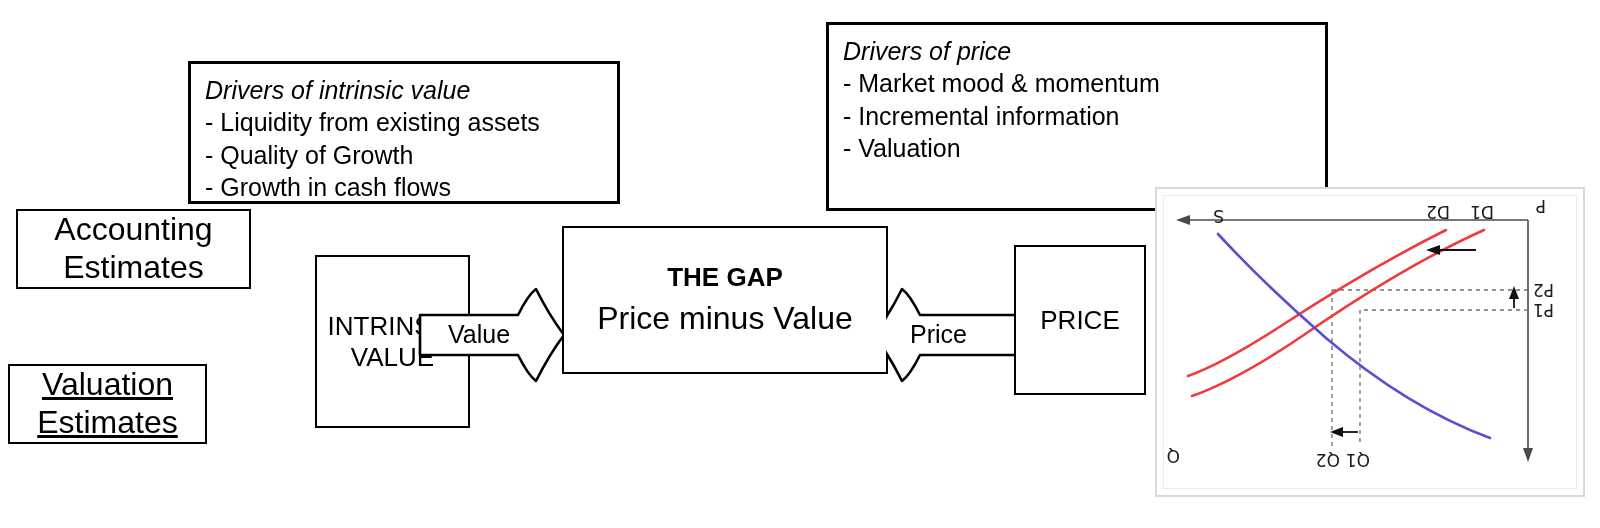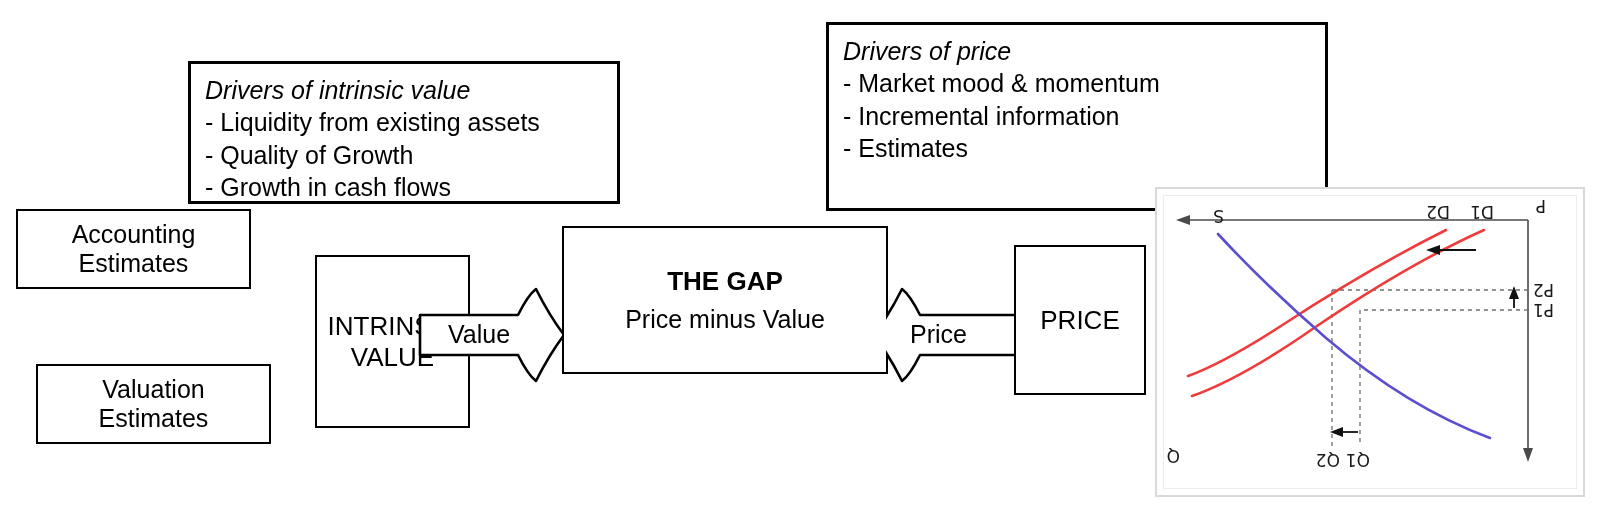--- a/index.html
+++ b/index.html
@@ -10,21 +10,21 @@
   
   .box{border:3px solid #000;background:#fff;}
   .box-thin{border:2px solid #000;background:#fff;}
 
   .drivers{padding:10px 14px 6px 14px;}
   .drivers .title{font-style:italic;font-size:25px;line-height:1.28;white-space:nowrap;}
   .drivers .li{font-size:25px;line-height:1.30;white-space:nowrap;}
 
   .ctr{display:flex;flex-direction:column;align-items:center;justify-content:center;
        text-align:center;line-height:1.18;}
-  .f25{font-size:25px;}
+  .f25{font-size:32px;}
   .f26{font-size:26px;}
   .bold{font-weight:bold;}
 
   
   .arrowwrap{pointer-events:none;}
   .arrowlabel{position:absolute;font-size:25px;white-space:nowrap;}
 
   
   #sd-panel{background:#ffffff;border:2px solid #d9d9d9;}
   #sd-inner{position:absolute;inset:6px;border:1px solid #ececec;background:#fff;overflow:hidden;}
@@ -39,29 +39,29 @@
   <div class="title">Drivers of intrinsic value</div>
   <div class="li">- Liquidity from existing assets</div>
   <div class="li">- Quality of Growth</div>
   <div class="li">- Growth in cash flows</div>
 </div>
 
 <div class="abs box drivers" style="left:826px;top:22px;width:502px;height:189px;">
   <div class="title">Drivers of price</div>
   <div class="li">- Market mood &amp; momentum</div>
   <div class="li">- Incremental information</div>
-  <div class="li">- Estimates</div>
+  <div class="li">- Valuation</div>
 </div>
 
 <div class="abs box-thin ctr f25" style="left:16px;top:209px;width:235px;height:80px;">
   <div>Accounting</div>
   <div>Estimates</div>
 </div>
 
-<div class="abs box-thin ctr f25" style="left:36px;top:364px;width:235px;height:80px;">
+<div class="abs box-thin ctr f25" style="left:8px;top:364px;width:199px;height:80px;text-decoration:underline;">
   <div>Valuation</div>
   <div>Estimates</div>
 </div>
 
 <div class="abs box-thin ctr f26" style="left:270px;top:255px;width:155px;height:173px;margin-left:45px;">
   <div>INTRINSIC</div>
   <div>VALUE</div>
 </div>
 
 <div class="abs arrowwrap" style="left:418px;top:285px;width:148px;height:100px;">

